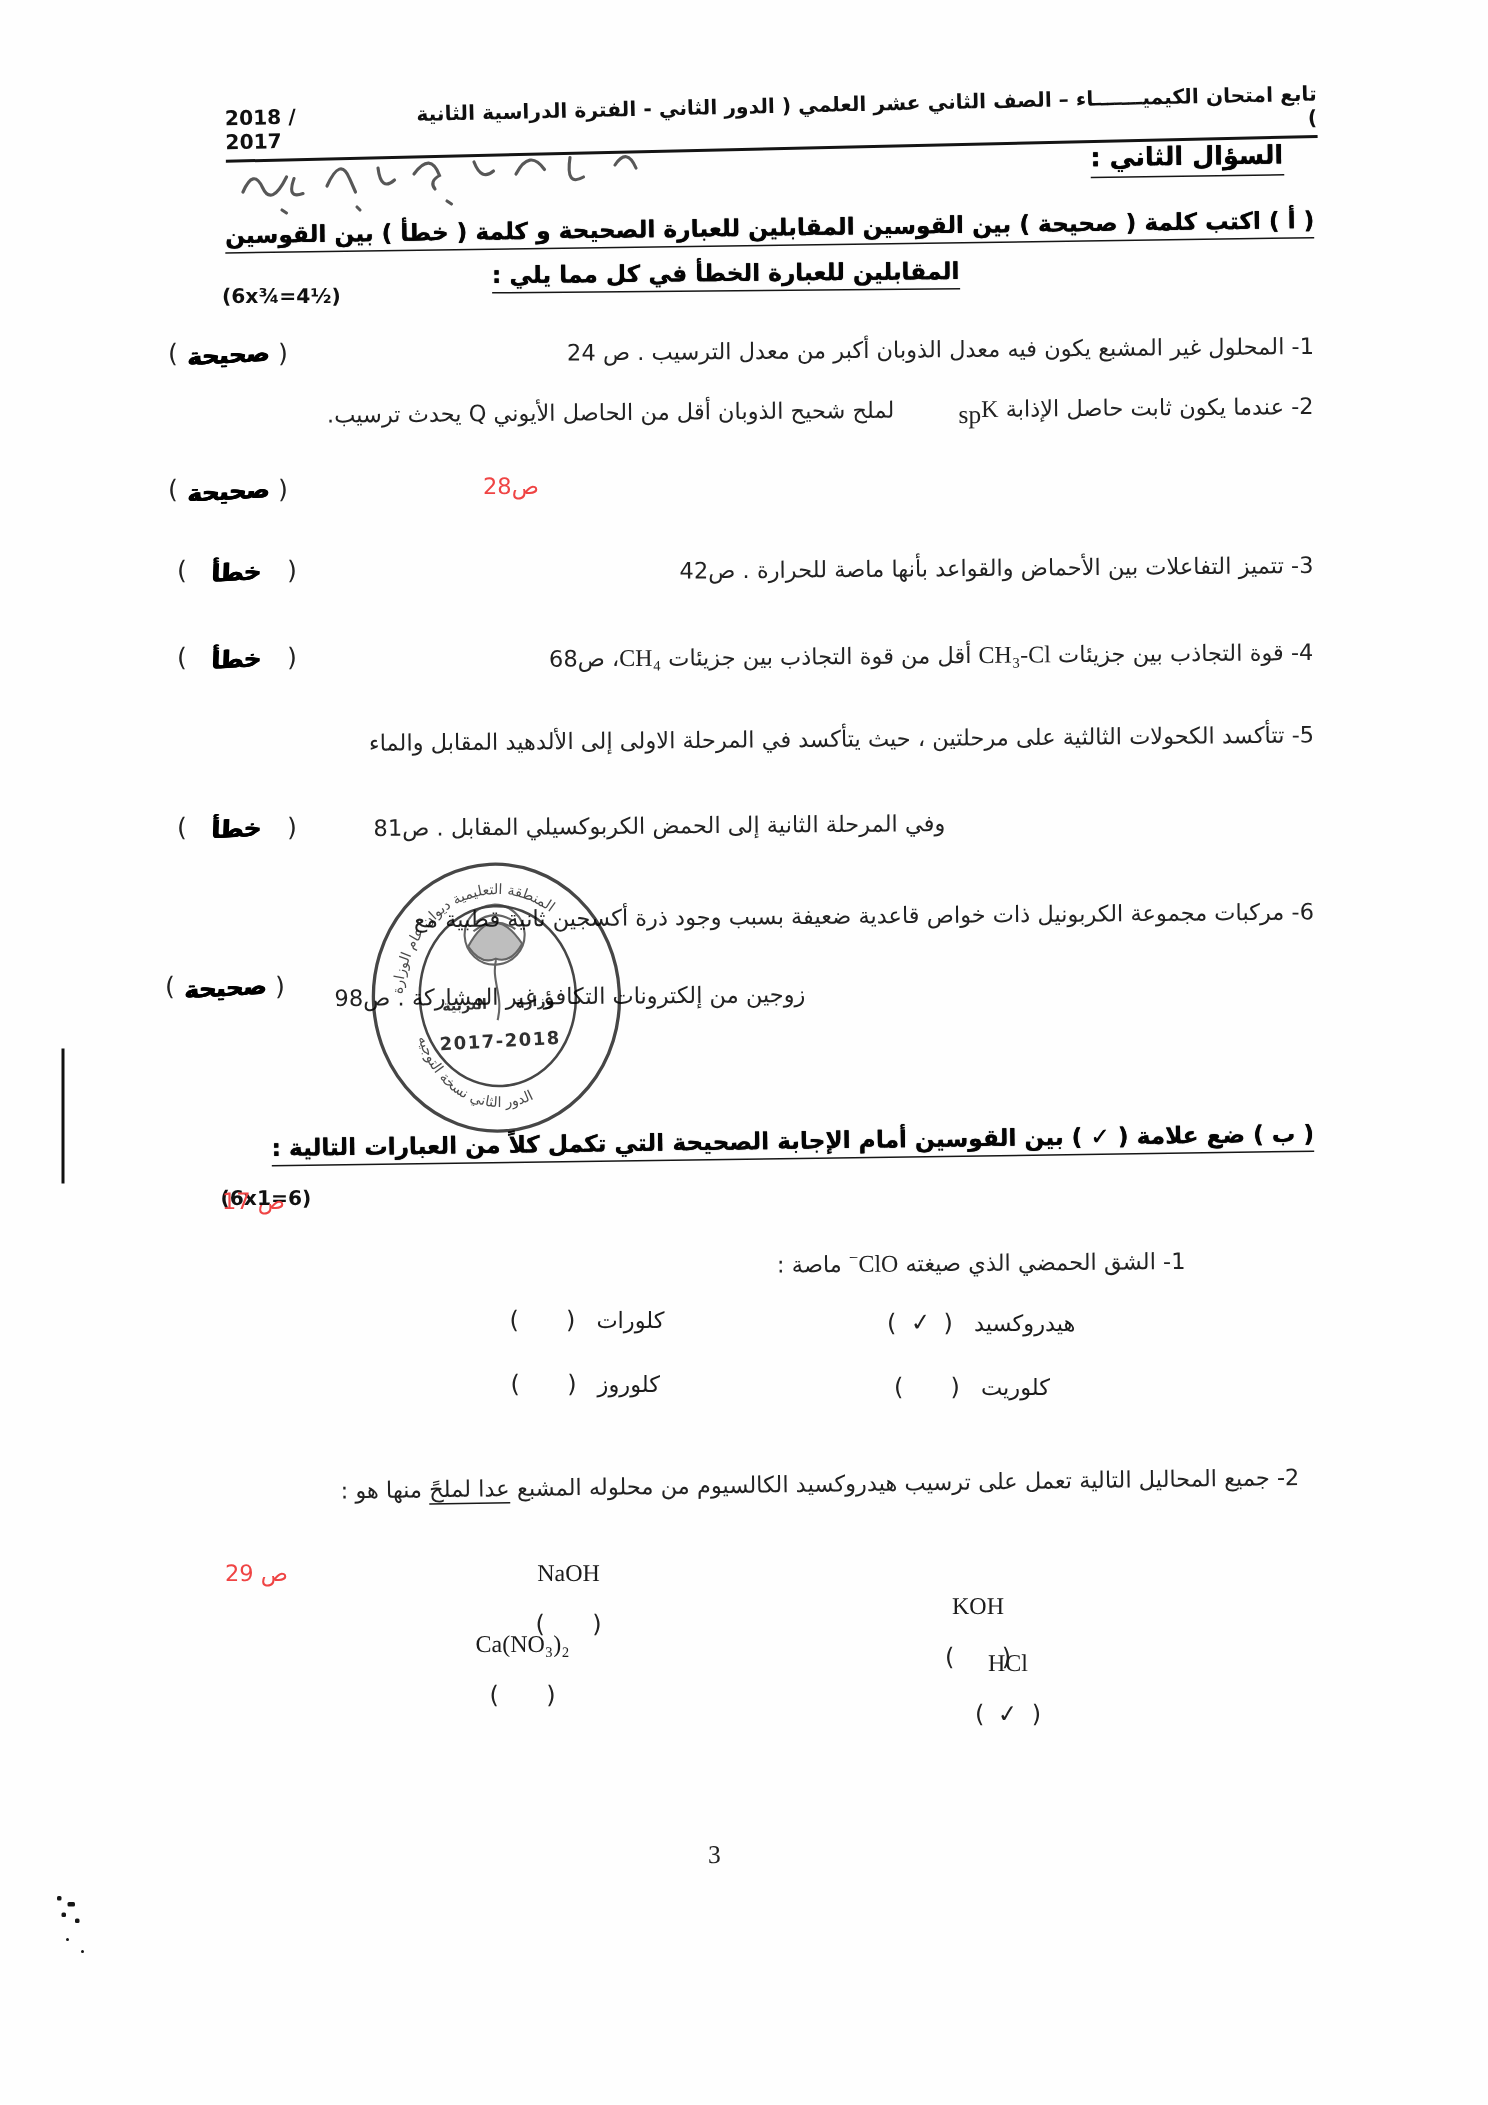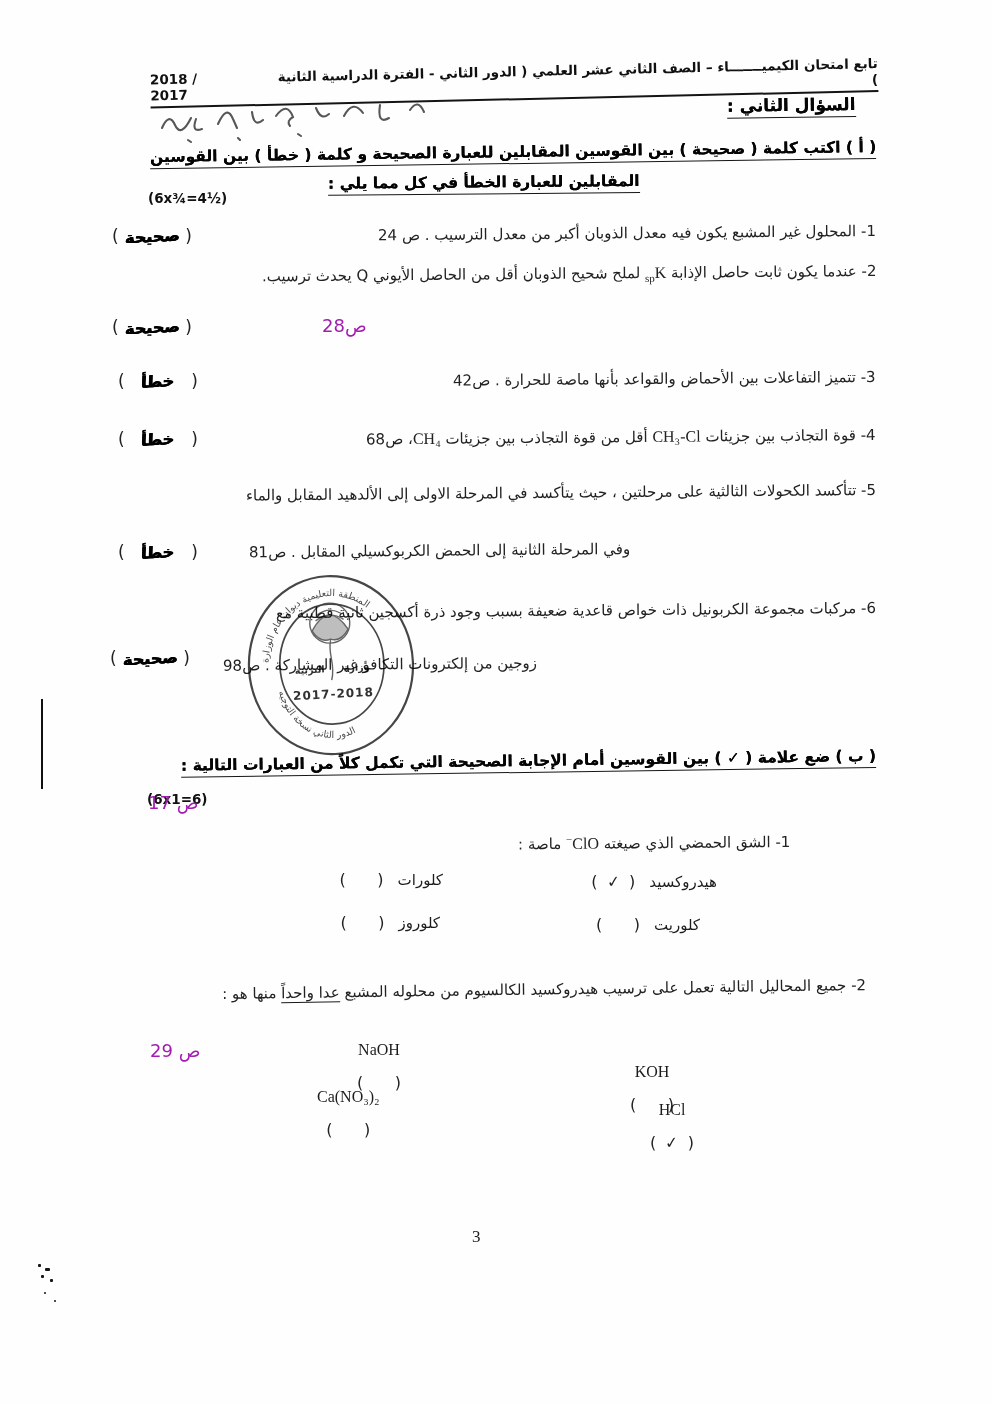--- a/index.html
+++ b/index.html
@@ -11,35 +11,35 @@
   .rtl{direction:rtl;}
   .ltr{direction:ltr;flex-direction:column;}
   .ltr-iso{direction:ltr;unicode-bidi:isolate;}
   .xbold{font-weight:800;color:#050505;text-shadow:0 0 .5px #000;}
   .u{border-bottom:1.6px solid #161616;padding-bottom:2px;display:inline-block;}
   .tilt1{transform:rotate(-1.3deg);transform-origin:right center;}
   .tilt2{transform:rotate(-0.8deg);transform-origin:right center;}
   .tilt3{transform:rotate(-0.5deg);transform-origin:right center;}
   .body-txt{font-size:15px;letter-spacing:0;color:#222;}
   .latin{font-family:"Liberation Serif","DejaVu Serif",serif;font-size:16px;unicode-bidi:isolate;direction:ltr;}
-  sub.latin{font-size:11px;}
+  sub.latin{font-size:17px;margin-left:38px;}
   sup.latin{font-size:11px;}
   .hand{
     font-weight:800;color:#000;letter-spacing:.5px;
     transform:rotate(-3deg) skewX(-5deg);display:inline-block;
     text-shadow:.6px 0 0 #000,-.4px 0 0 #000;
   }
   .answer{display:flex;direction:ltr;width:80px;justify-content:space-between;align-items:center;font-size:16px;}
   .answer .paren{font-size:17px;color:#222;}
   .opt{display:flex;align-items:center;gap:14px;font-size:15px;}
   .opt.rtl{direction:rtl;}
   .parens{display:inline-flex;direction:ltr;min-width:44px;justify-content:space-between;font-size:16px;color:#222;align-items:center;}
   .parens .mark{font-weight:800;transform:rotate(-6deg);min-width:12px;text-align:center;}
   .marks-note{font-size:13.5px;font-weight:700;color:#111;}
-  .pageref{font-size:18px;color:#a21caf;}
+  .pageref{font-size:15px;color:#ef4444;}
   .header-row{
     display:flex;direction:rtl;gap:34px;align-items:baseline;
     border-bottom:2px solid #141414;padding-bottom:3px;
     font-size:13.5px;font-weight:700;color:#101010;
   }
   .stamp{mix-blend-mode:multiply;opacity:.95;}
   .watermark{font-family:"Liberation Sans","DejaVu Sans",sans-serif;font-weight:700;font-size:24px;color:#3b3b3b;letter-spacing:.3px;}
   .pagenum{font-family:"Liberation Serif","DejaVu Serif",serif;font-size:17px;color:#222;}
   .artifact{background:#101010;}
   .speck{position:absolute;width:3px;height:3px;background:#151515;border-radius:1px;}
@@ -186,21 +186,21 @@
   <div class="abs opt rtl" style="right:552px;top:913px;">
     <span>كلوروز</span>
     <span class="parens">
         <span>(</span>
         <span class="mark"></span>
         <span>)</span>
       </span>
   </div>
 
   <div class="abs rtl body-txt tilt2" style="right:126px;top:976px;">
-    <span>2- جميع المحاليل التالية تعمل على ترسيب هيدروكسيد الكالسيوم من محلوله المشبع </span><span style="border-bottom:1.6px solid #1a1a1a;">عدا واحداً</span><span> منها هو :</span>
+    <span>2- جميع المحاليل التالية تعمل على ترسيب هيدروكسيد الكالسيوم من محلوله المشبع </span><span style="border-bottom:1.6px solid #1a1a1a;">عدا لملحً</span><span> منها هو :</span>
   </div>
   <div class="abs rtl pageref" style="left:150px;top:1040px;">ص 29</div>
 
   <div class="abs opt ltr" style="left:357px;top:1041px;">
     <span class="latin">NaOH</span>
     <span class="parens">
         <span>(</span>
         <span class="mark"></span>
         <span>)</span>
       </span>

